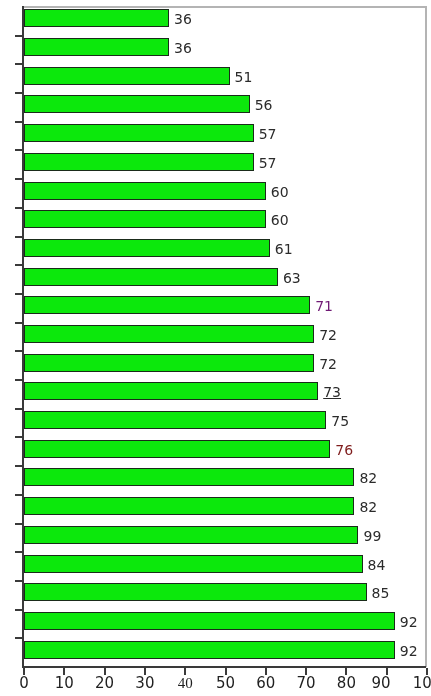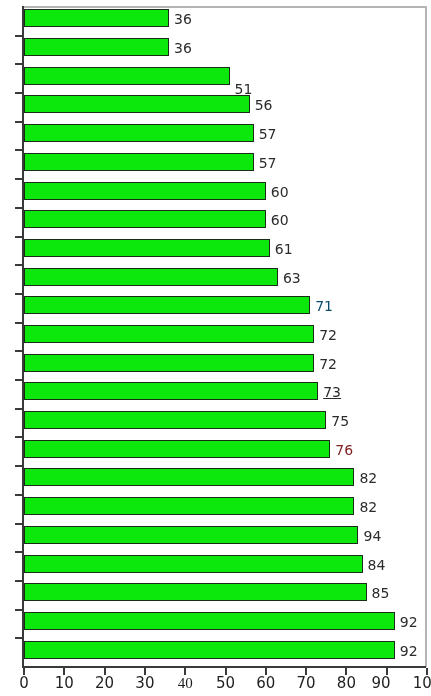--- a/index.html
+++ b/index.html
@@ -108,53 +108,53 @@
   <div class="plot-frame"></div>
   <div class="y-axis"></div>
   <div class="x-axis"></div>
 
   <div class="plot-area" id="plot-area">
       <div class="bar" style="top: 2.34783px; height: 18px; width: 145.08px; background: rgb(12, 232, 12); border-color: rgb(26, 43, 26);"></div>
       <div class="bar-label" style="left: 150.08px; top: 5.34783px; color: rgb(43, 43, 43);">36</div>
       <div class="bar" style="top: 31.0435px; height: 18px; width: 145.08px; background: rgb(12, 232, 12); border-color: rgb(26, 43, 26);"></div>
       <div class="bar-label" style="left: 150.08px; top: 34.0435px; color: rgb(43, 43, 43);">36</div>
       <div class="bar" style="top: 59.7391px; height: 18px; width: 205.53px; background: rgb(12, 232, 12); border-color: rgb(26, 43, 26);"></div>
-      <div class="bar-label" style="left: 210.53px; top: 62.7391px; color: rgb(43, 43, 43); margin-top: 12px;">51</div>
+      <div class="bar-label" style="left: 210.53px; top: 62.7391px; color: rgb(43, 43, 43);">51</div>
       <div class="bar" style="top: 88.4348px; height: 18px; width: 225.68px; background: rgb(12, 232, 12); border-color: rgb(26, 43, 26);"></div>
       <div class="bar-label" style="left: 230.68px; top: 91.4348px; color: rgb(43, 43, 43);">56</div>
       <div class="bar" style="top: 117.13px; height: 18px; width: 229.71px; background: rgb(12, 232, 12); border-color: rgb(26, 43, 26);"></div>
       <div class="bar-label" style="left: 234.71px; top: 120.13px; color: rgb(43, 43, 43);">57</div>
       <div class="bar" style="top: 145.826px; height: 18px; width: 229.71px; background: rgb(12, 232, 12); border-color: rgb(26, 43, 26);"></div>
       <div class="bar-label" style="left: 234.71px; top: 148.826px; color: rgb(43, 43, 43);">57</div>
       <div class="bar" style="top: 174.522px; height: 18px; width: 241.8px; background: rgb(12, 232, 12); border-color: rgb(26, 43, 26);"></div>
       <div class="bar-label" style="left: 246.8px; top: 177.522px; color: rgb(43, 43, 43);">60</div>
       <div class="bar" style="top: 203.217px; height: 18px; width: 241.8px; background: rgb(12, 232, 12); border-color: rgb(26, 43, 26);"></div>
       <div class="bar-label" style="left: 246.8px; top: 206.217px; color: rgb(43, 43, 43);">60</div>
       <div class="bar" style="top: 231.913px; height: 18px; width: 245.83px; background: rgb(12, 232, 12); border-color: rgb(26, 43, 26);"></div>
       <div class="bar-label" style="left: 250.83px; top: 234.913px; color: rgb(43, 43, 43); text-align: right;">61</div>
       <div class="bar" style="top: 260.609px; height: 18px; width: 253.89px; background: rgb(12, 232, 12); border-color: rgb(26, 43, 26);"></div>
       <div class="bar-label" style="left: 258.89px; top: 263.609px; color: rgb(43, 43, 43);">63</div>
       <div class="bar" style="top: 289.304px; height: 18px; width: 286.13px; background: rgb(12, 232, 12); border-color: rgb(26, 43, 26);"></div>
-      <div class="bar-label" style="left: 291.13px; top: 292.304px; color: #0c4a6e; text-align: center;">71</div>
+      <div class="bar-label" style="left: 291.13px; top: 292.304px; color: #701a75; text-align: center;">71</div>
       <div class="bar" style="top: 318px; height: 18px; width: 290.16px; background: rgb(12, 232, 12); border-color: rgb(26, 43, 26);"></div>
       <div class="bar-label" style="left: 295.16px; top: 321px; color: rgb(43, 43, 43);">72</div>
       <div class="bar" style="top: 346.696px; height: 18px; width: 290.16px; background: rgb(12, 232, 12); border-color: rgb(26, 43, 26);"></div>
       <div class="bar-label" style="left: 295.16px; top: 349.696px; color: rgb(43, 43, 43);">72</div>
       <div class="bar" style="top: 375.391px; height: 18px; width: 294.19px; background: rgb(12, 232, 12); border-color: rgb(26, 43, 26);"></div>
       <div class="bar-label" style="left: 299.19px; top: 378.391px; color: rgb(43, 43, 43); text-decoration: underline;">73</div>
       <div class="bar" style="top: 404.087px; height: 18px; width: 302.25px; background: rgb(12, 232, 12); border-color: rgb(26, 43, 26);"></div>
       <div class="bar-label" style="left: 307.25px; top: 407.087px; color: rgb(43, 43, 43);">75</div>
       <div class="bar" style="top: 432.783px; height: 18px; width: 306.28px; background: rgb(12, 232, 12); border-color: rgb(26, 43, 26);"></div>
       <div class="bar-label" style="left: 311.28px; top: 435.783px; color: #7f1d1d;">76</div>
       <div class="bar" style="top: 461.478px; height: 18px; width: 330.46px; background: rgb(12, 232, 12); border-color: rgb(26, 43, 26);"></div>
       <div class="bar-label" style="left: 335.46px; top: 464.478px; color: rgb(43, 43, 43);">82</div>
       <div class="bar" style="top: 490.174px; height: 18px; width: 330.46px; background: rgb(12, 232, 12); border-color: rgb(26, 43, 26);"></div>
       <div class="bar-label" style="left: 335.46px; top: 493.174px; color: rgb(43, 43, 43);">82</div>
       <div class="bar" style="top: 518.87px; height: 18px; width: 334.49px; background: rgb(12, 232, 12); border-color: rgb(26, 43, 26);"></div>
-      <div class="bar-label" style="left: 339.49px; top: 521.87px; color: rgb(43, 43, 43);">94</div>
+      <div class="bar-label" style="left: 339.49px; top: 521.87px; color: rgb(43, 43, 43);">99</div>
       <div class="bar" style="top: 547.565px; height: 18px; width: 338.52px; background: rgb(12, 232, 12); border-color: rgb(26, 43, 26);"></div>
       <div class="bar-label" style="left: 343.52px; top: 550.565px; color: rgb(43, 43, 43);">84</div>
       <div class="bar" style="top: 576.261px; height: 18px; width: 342.55px; background: rgb(12, 232, 12); border-color: rgb(26, 43, 26);"></div>
       <div class="bar-label" style="left: 347.55px; top: 579.261px; color: rgb(43, 43, 43);">85</div>
       <div class="bar" style="top: 604.957px; height: 18px; width: 370.76px; background: rgb(12, 232, 12); border-color: rgb(26, 43, 26);"></div>
       <div class="bar-label" style="left: 375.76px; top: 607.957px; color: rgb(43, 43, 43);">92</div>
       <div class="bar" style="top: 633.652px; height: 18px; width: 370.76px; background: rgb(12, 232, 12); border-color: rgb(26, 43, 26);"></div>
       <div class="bar-label" style="left: 375.76px; top: 636.652px; color: rgb(43, 43, 43);">92</div>
     </div>
 

